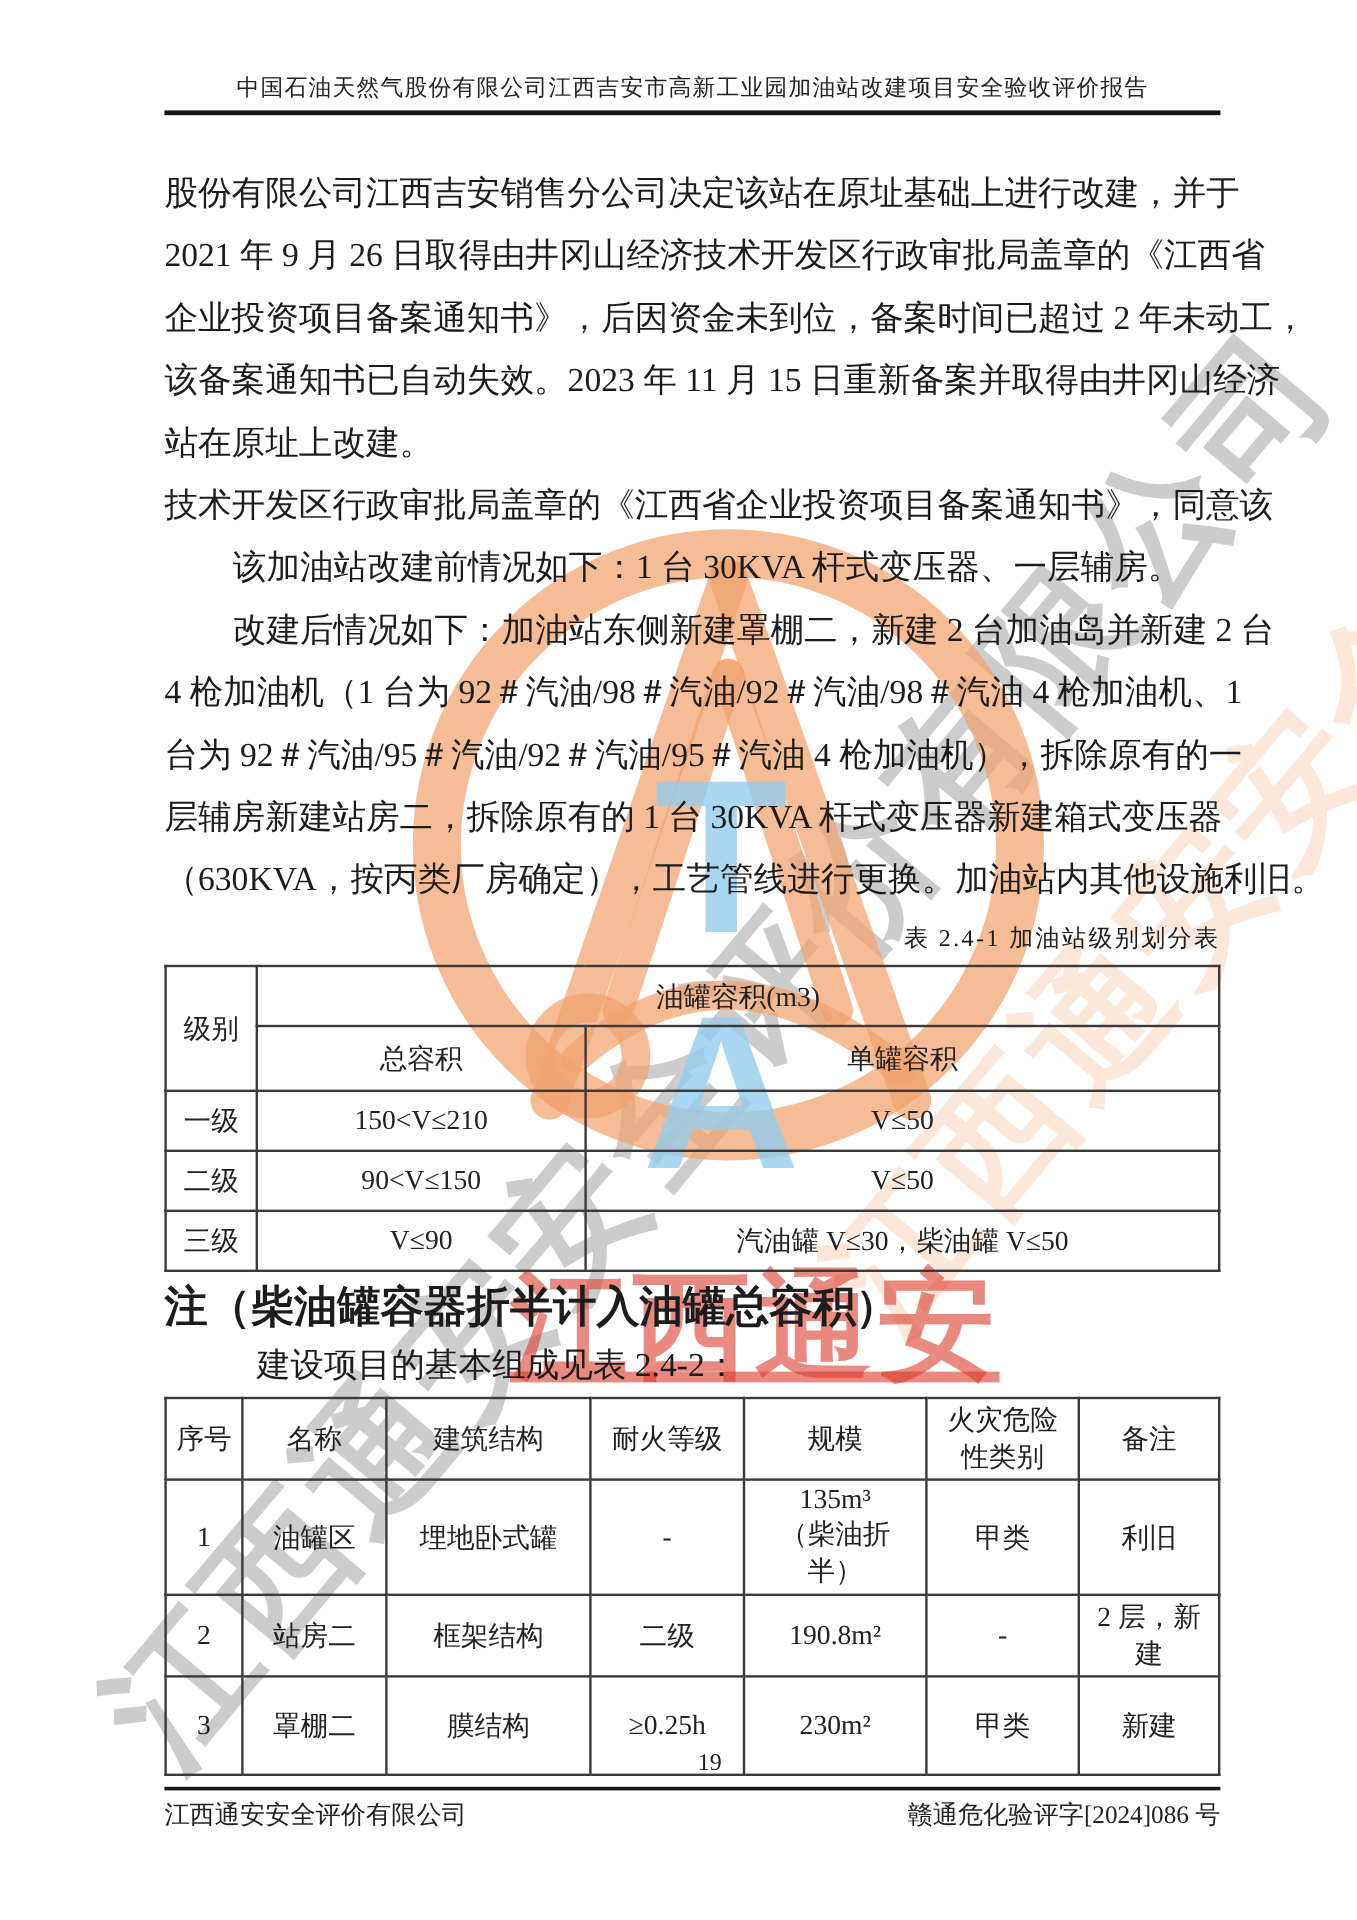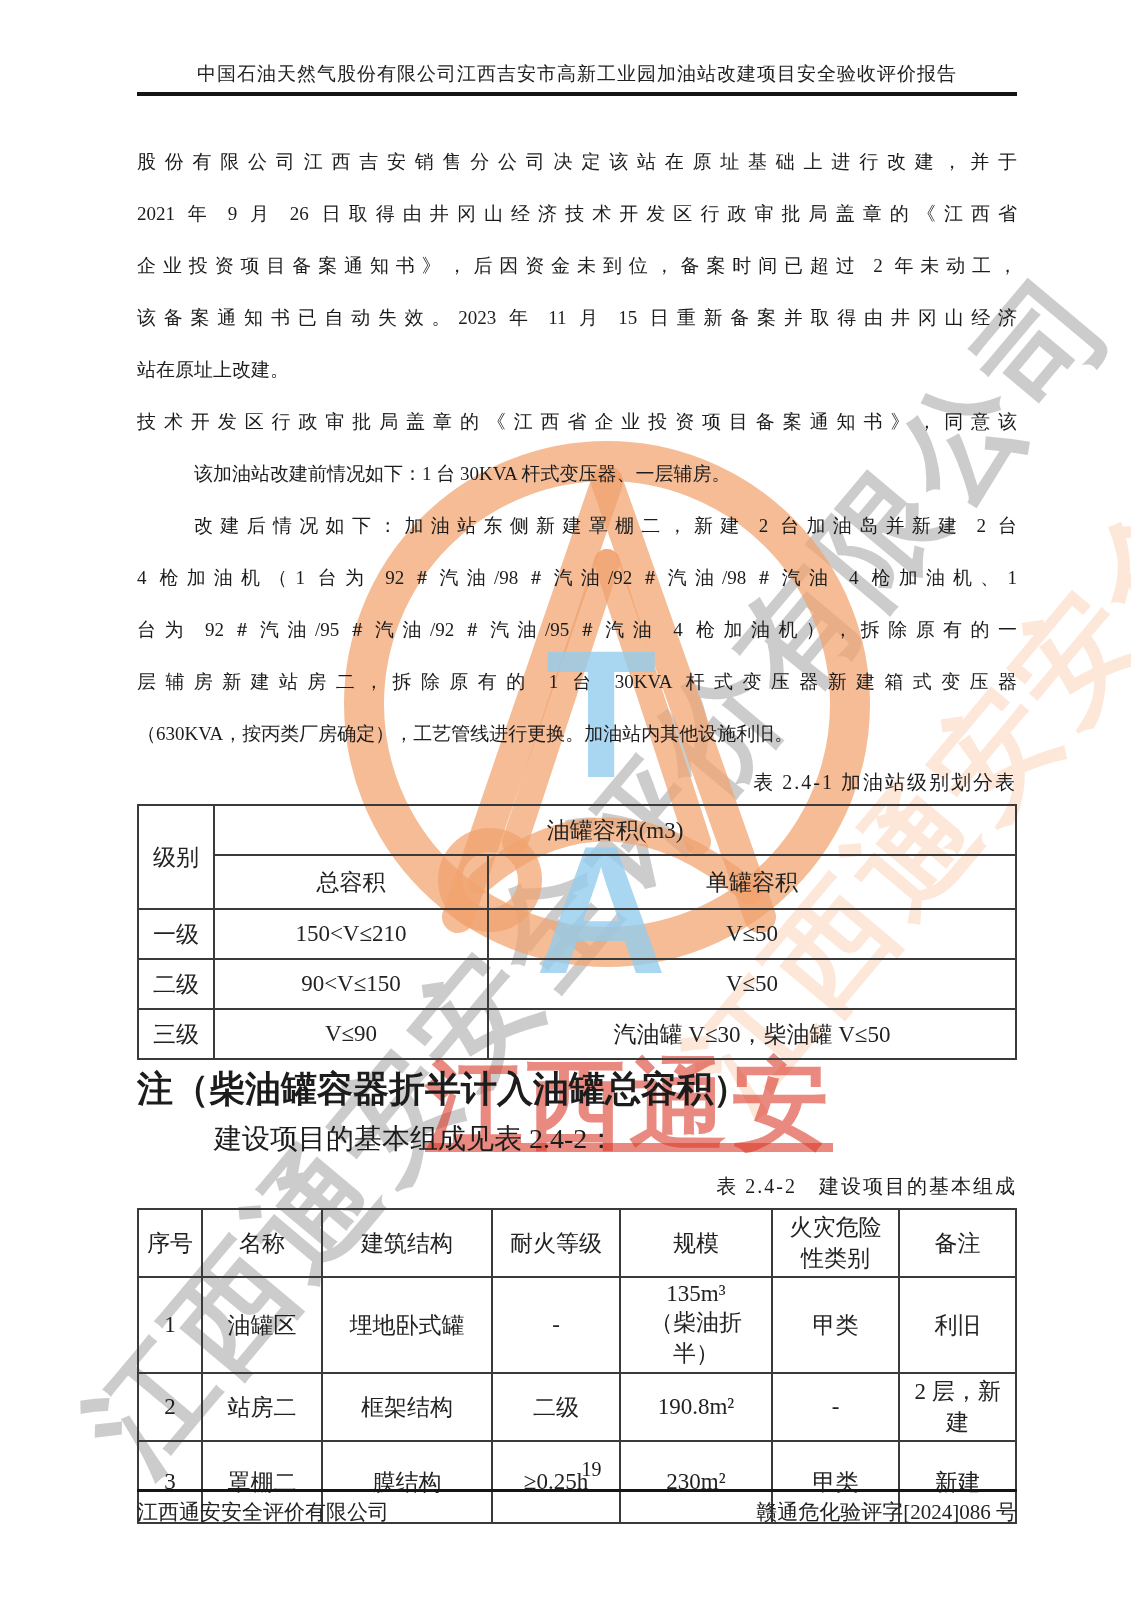--- a/index.html
+++ b/index.html
@@ -4,21 +4,21 @@
 <style>
   html,body{margin:0;padding:0;background:#fff;}
   .page{
     position:relative;width:1131px;height:1600px;background:#ffffff;overflow:hidden;
     font-family:"Liberation Serif","DejaVu Serif",serif;color:#1c1c1c;
   }
   .content{position:absolute;left:137px;top:62px;width:880px;}
   .doc-header{text-align:center;font-size:19px;line-height:24px;letter-spacing:1px;color:#222;}
   .header-rule{border-bottom:4px solid #151515;margin-top:6px;height:0;}
   .body-block{margin-top:40px;}
-  .line{font-size:19px;line-height:52px;text-align:justify;text-align-last:justify;white-space:nowrap;font-family:Liberation Serif, serif;}
+  .line{font-size:28px;line-height:52px;text-align:justify;text-align-last:justify;white-space:nowrap;font-family:Liberation Serif, serif;}
   .line.noj{text-align-last:left;}
   .line.indent{text-indent:57px;}
   .tbl-caption{font-size:20px;line-height:44px;text-align:right;letter-spacing:2px;margin-top:0;}
   table{width:100%;border-collapse:collapse;table-layout:fixed;}
   td{border:2px solid #3a3a3a;font-size:23px;text-align:center;vertical-align:middle;padding:2px 8px;color:#222;}
   .t1-h{height:50px;font-size:22px;}
   .t1-h2{height:54px;}
   .t1-r td{height:44px;}
   .t2 td{font-size:23px;}
   .t2-h td{height:62px;}
@@ -135,21 +135,20 @@
         <td>三级</td>
         <td>V≤90</td>
         <td>汽油罐 V≤30，柴油罐 V≤50</td>
       </tr>
     </tbody>
       </table>
 
     <div class="note-line">注（柴油罐容器折半计入油罐总容积）</div>
     <div class="see-line">建设项目的基本组成见表 2.4-2：</div>
 
-    <div class="tbl-caption">表 2.4-2　建设项目的基本组成</div>
 
     <table class="t2">
       <colgroup>
         <col style="width:64px">
           <col style="width:120px">
           <col style="width:170px">
         <col style="width:128px">
           <col style="width:152px">
           <col style="width:127px">
           <col>

